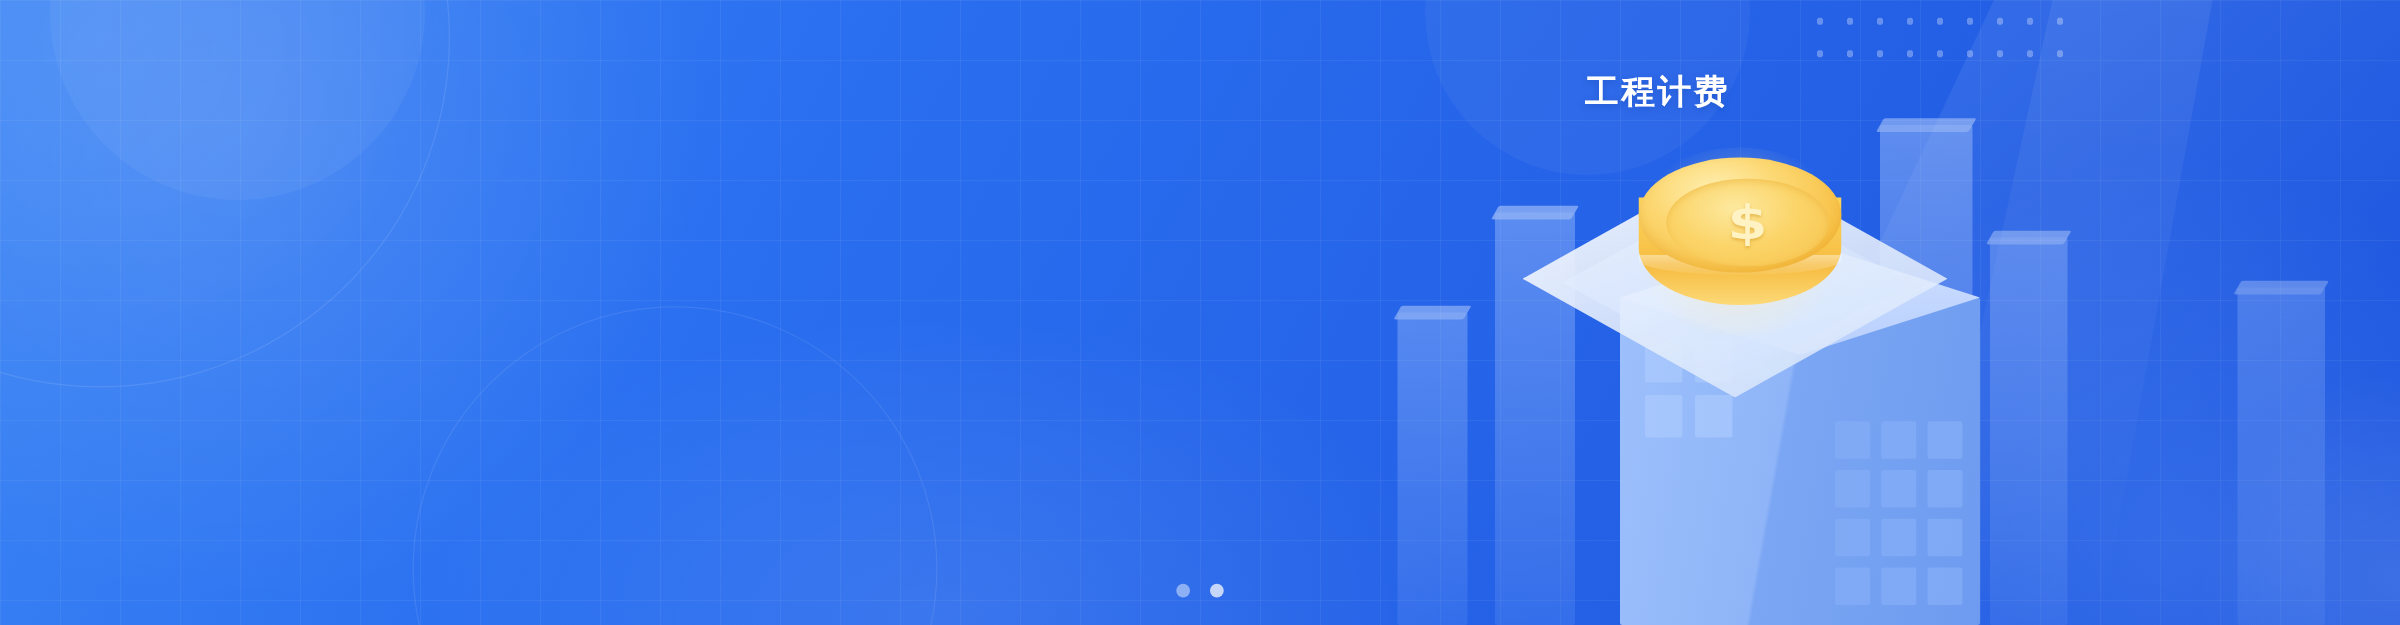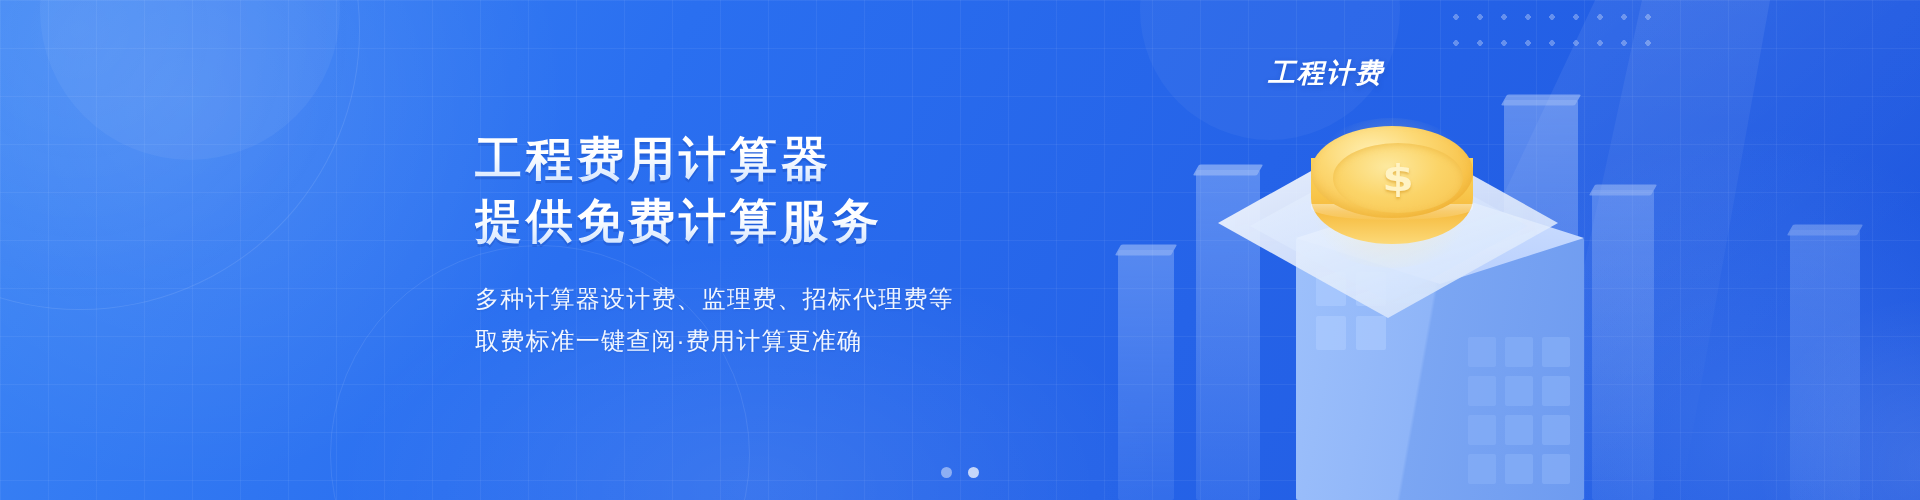--- a/index.html
+++ b/index.html
@@ -209,21 +209,20 @@
   }
 
   
   .illus-label {
     position:absolute; left:168px; top:55px;
     font-family:"DejaVu Sans","Liberation Sans",sans-serif;
     font-weight:bold;
     font-size:27px;
     letter-spacing:2px;
     color:#ffffff;
-    font-style:italic;
     text-shadow:0 2px 5px rgba(24,70,170,.42);
     white-space:nowrap;
   }
 
   
   .dots {
     position:absolute; left:50%; bottom:22px;
     transform:translateX(-50%);
     display:flex; gap:16px;
   }
@@ -245,28 +244,20 @@
   <div class="ring ring-2"></div>
   <div class="ring ring-3"></div>
   <div class="ring ring-4"></div>
   <div class="ring ring-5"></div>
 
   <div class="dots-matrix"></div>
 
   <div class="shard shard-1"></div>
   <div class="shard shard-2"></div>
 
-  <div class="copy">
-    <div class="headline">工程费用计算器</div>
-    <div class="headline">提供免费计算服务</div>
-    <div class="subcopy">
-      <div class="subline">多种计算器设计费、监理费、招标代理费等</div>
-      <div class="subline">取费标准一键查阅·费用计算更准确</div>
-    </div>
-  </div>
 
   <div class="illus">
 
     <div class="bar b1">
         <span class="bar-top"></span>
       </div>
     <div class="bar b2">
         <span class="bar-top"></span>
       </div>
     <div class="bar b3">

